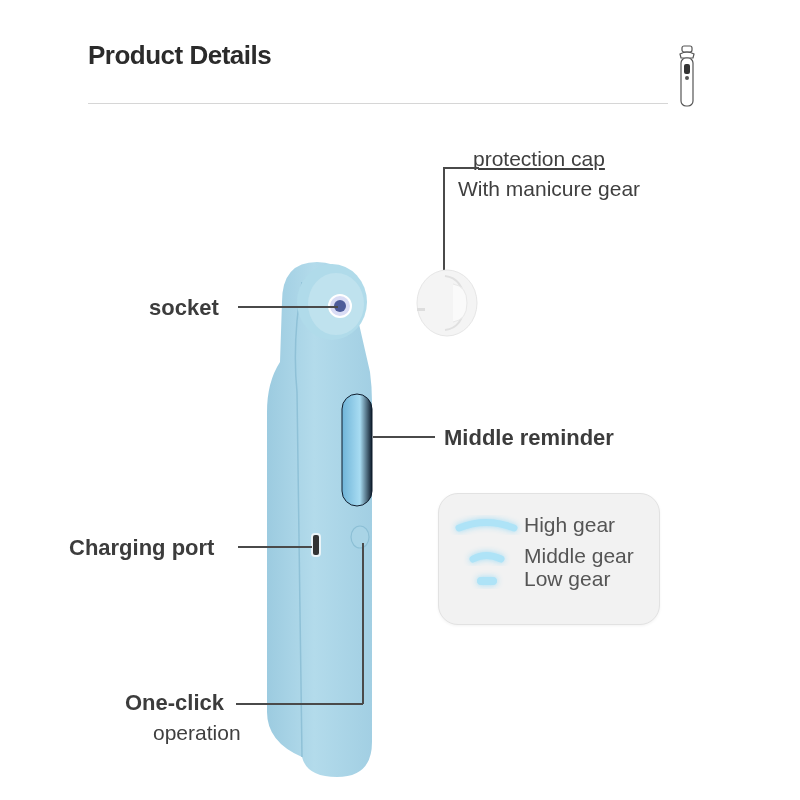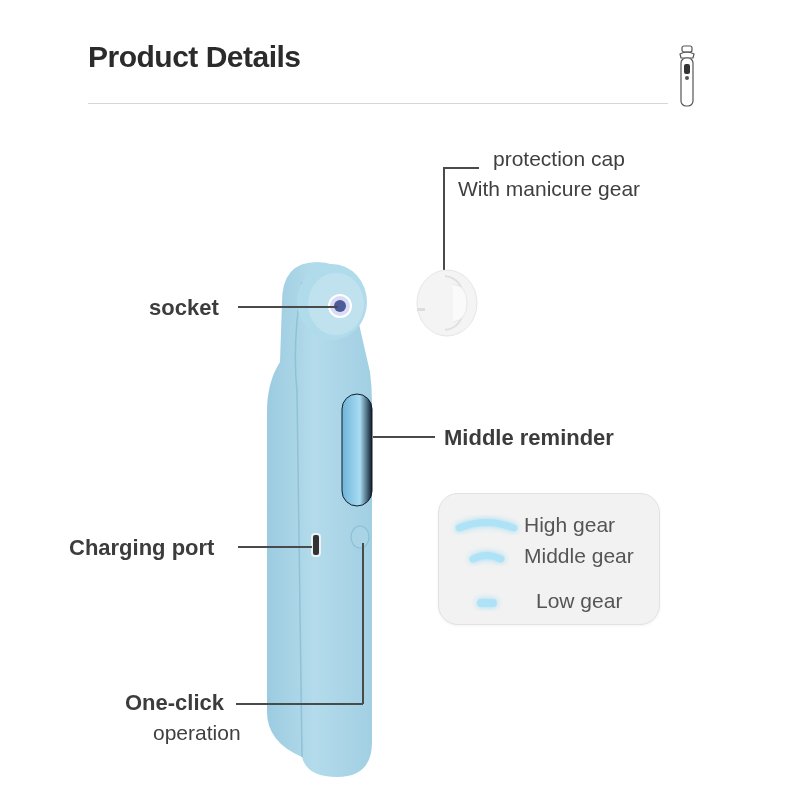--- a/index.html
+++ b/index.html
@@ -1,19 +1,19 @@
 <!DOCTYPE html>
 <html><head>
 <meta charset="utf-8">
 <style>
   html, body { margin: 0; padding: 0; background: #ffffff; }
   body { width: 800px; height: 800px; position: relative; overflow: hidden;
          font-family: "Liberation Sans", "DejaVu Sans", sans-serif; color: #3a3a3a; }
   .abs { position: absolute; }
-  .title { left: 88px; top: 40px; font-size: 30px; font-weight: bold; color: #2b2b2b; letter-spacing: -0.5px; }
+  .title { left: 88px; top: 40px; font-size: 26px; font-weight: bold; color: #2b2b2b; letter-spacing: -0.5px; }
   .title-rule { left: 88px; top: 103px; width: 580px; height: 1px; background: #d6d6d6; }
   .thumb { left: 676px; top: 44px; width: 22px; height: 64px; }
   .label-bold { font-weight: bold; font-size: 22px; color: #3c3c3c; white-space: nowrap; }
   .label-reg { font-size: 21px; color: #3f3f3f; white-space: nowrap; }
   .line { background: #4a4a4a; }
   .gear-panel { left: 438px; top: 493px; width: 220px; height: 130px; border-radius: 20px;
                 background: #f2f2f2; border: 1px solid #e2e2e2; box-shadow: 0 1px 3px rgba(0,0,0,0.05); }
   .gear-row { position: absolute; left: 0; height: 30px; display: flex; align-items: center; }
   .gear-text { font-size: 21px; color: #555; white-space: nowrap; }
   .device { left: 262px; top: 262px; width: 140px; height: 520px; }
@@ -27,21 +27,21 @@
 <div class="abs thumb">
   <svg width="22" height="64" viewBox="0 0 22 64">
     <rect x="6" y="2" width="10" height="6" rx="2" fill="none" stroke="#555" stroke-width="1.2"></rect>
     <path d="M4 10 Q11 6 18 10 L17 14 L5 14 Z" fill="none" stroke="#555" stroke-width="1.2"></path>
     <rect x="5" y="14" width="12" height="48" rx="5" fill="#fff" stroke="#555" stroke-width="1.2"></rect>
     <rect x="8" y="20" width="6" height="10" rx="2" fill="#333"></rect>
     <circle cx="11" cy="34" r="2" fill="#555"></circle>
   </svg>
 </div>
 
-<div class="abs label-reg" style="left:493px; top:147px;">protection cap</div>
+<div class="abs label-reg" style="left:473px; top:147px;text-decoration:underline;">protection cap</div>
 <div class="abs label-reg" style="left:458px; top:177px;">With manicure gear</div>
 <div class="abs line" style="left:443px; top:167px; width:36px; height:1.5px;"></div>
 <div class="abs line" style="left:443px; top:167px; width:1.5px; height:103px;"></div>
 
 <div class="abs cap">
   <svg width="65" height="70" viewBox="0 0 65 70">
     <ellipse cx="32" cy="35" rx="30" ry="33" fill="#f4f4f4" stroke="#e6e6e6"></ellipse>
     <path d="M30 8 Q48 10 50 35 Q48 60 30 62" fill="none" stroke="#e0e0e0" stroke-width="2"></path>
     <path d="M38 16 Q52 18 52 35 Q52 52 38 54" fill="#fafafa" stroke="#e8e8e8"></path>
     <rect x="2" y="40" width="8" height="3" fill="#ddd"></rect>
@@ -103,21 +103,21 @@
     <span class="gear-text">Middle gear</span>
   </div>
   <div class="gear-row" style="top:16px;">
     <span style="display:inline-block;width:85px;height:20px;position:relative;">
       <svg width="85" height="20" viewBox="0 0 85 20" style="position:absolute;left:0;top:0;">
         <path d="M20 13 Q47 2 75 13" fill="none" stroke="#aee3f7" stroke-width="7" stroke-linecap="round" style="filter: drop-shadow(0 0 3px #9fdcf5);"></path>
       </svg>
     </span>
     <span class="gear-text">High gear</span>
   </div>
-  <div class="gear-row" style="top:92px;gap:12px;">
+  <div class="gear-row" style="top:70px;">
     <span style="display:inline-block;width:85px;height:20px;position:relative;">
       <svg width="85" height="20" viewBox="0 0 85 20" style="position:absolute;left:0;top:0;">
         <path d="M42 12 L54 12" fill="none" stroke="#aee3f7" stroke-width="8" stroke-linecap="round" style="filter: drop-shadow(0 0 3px #9fdcf5);"></path>
       </svg>
     </span>
     <span class="gear-text">Low gear</span>
   </div>
 </div>
 
 </body></html>

